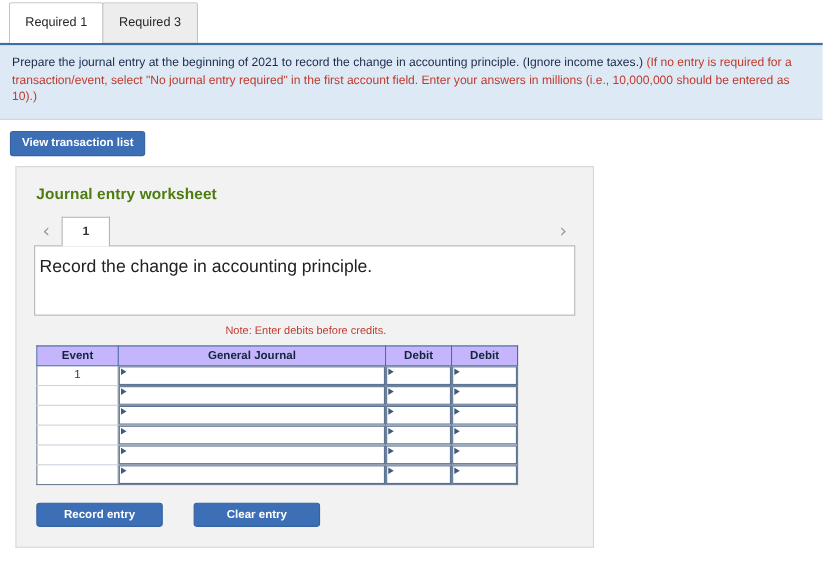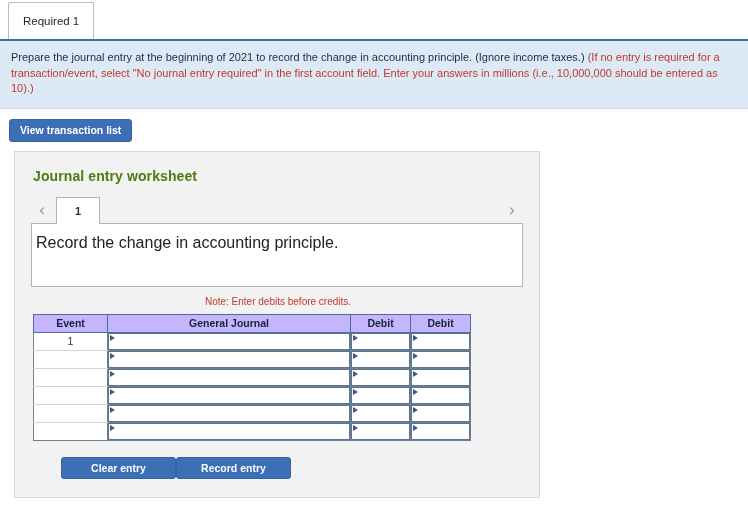--- a/index.html
+++ b/index.html
@@ -232,20 +232,23 @@
   .btn-gap-1 { margin-left: 28px; }
   .btn-right { margin-left: auto; margin-right: 12px; width: 126px; }
 </style>
 </head>
 <body>
 
 <div class="tabstrip">
   <div class="tab active">
     <span>Required 1</span>
   </div>
+  <div class="tab">
+    <span>Required 3</span>
+  </div>
 </div>
 
 <div class="instructions">
   <span class="main-txt">Prepare the journal entry at the beginning of 2021 to record the change in accounting principle. (Ignore income taxes.)</span>
   <span class="red-txt">(If no entry is required for a transaction/event, select "No journal entry required" in the first account field. Enter your answers in millions (i.e., 10,000,000 should be entered as 10).)</span>
 </div>
 
 <div class="toolbar-row">
   <button class="btn">View transaction list</button>
 </div>
@@ -389,17 +392,17 @@
         <td>
           <div class="cell-input">
               <span class="marker"></span>
             </div>
         </td>
       </tr>
     </tbody>
   </table>
 
   <div class="footer-btns">
+    <button class="btn btn-wide">Record entry</button>
     <button class="btn btn-wide btn-gap-1">Clear entry</button>
-    <button class="btn btn-wide">Record entry</button>
   </div>
 
 </div>
 
 </body></html>

